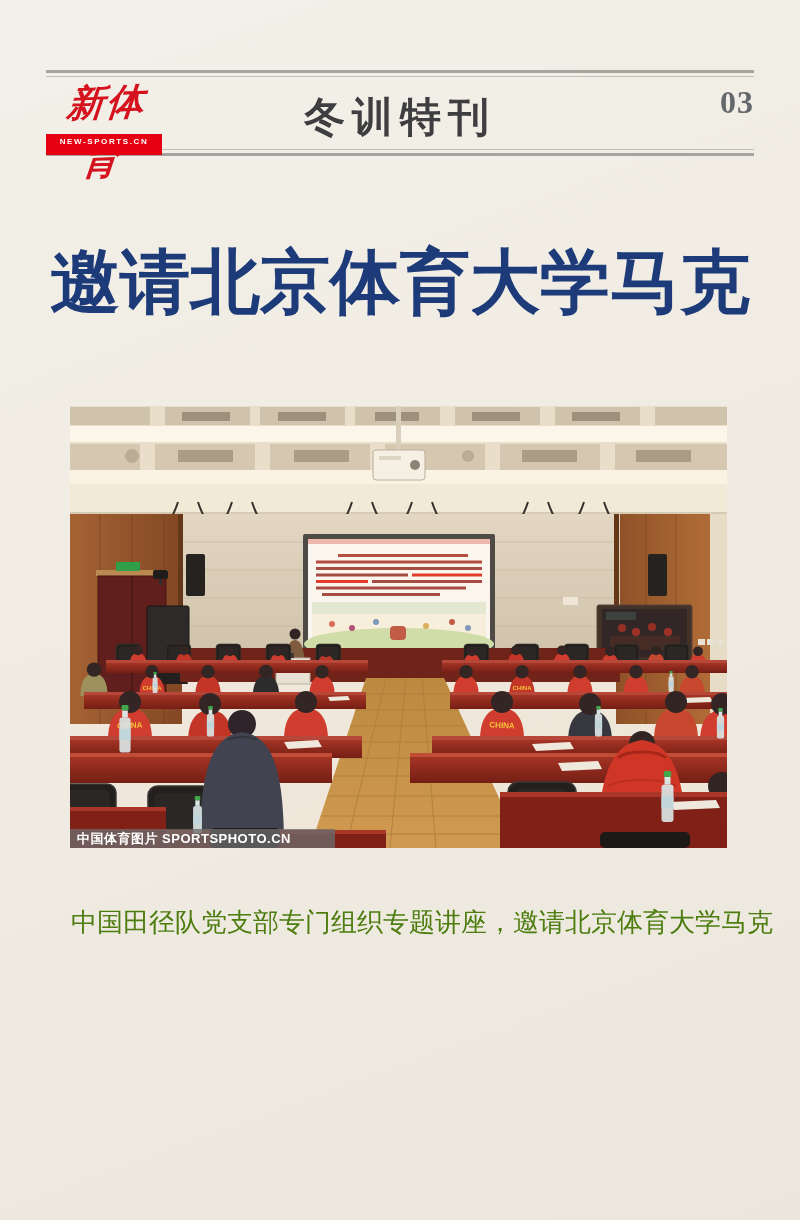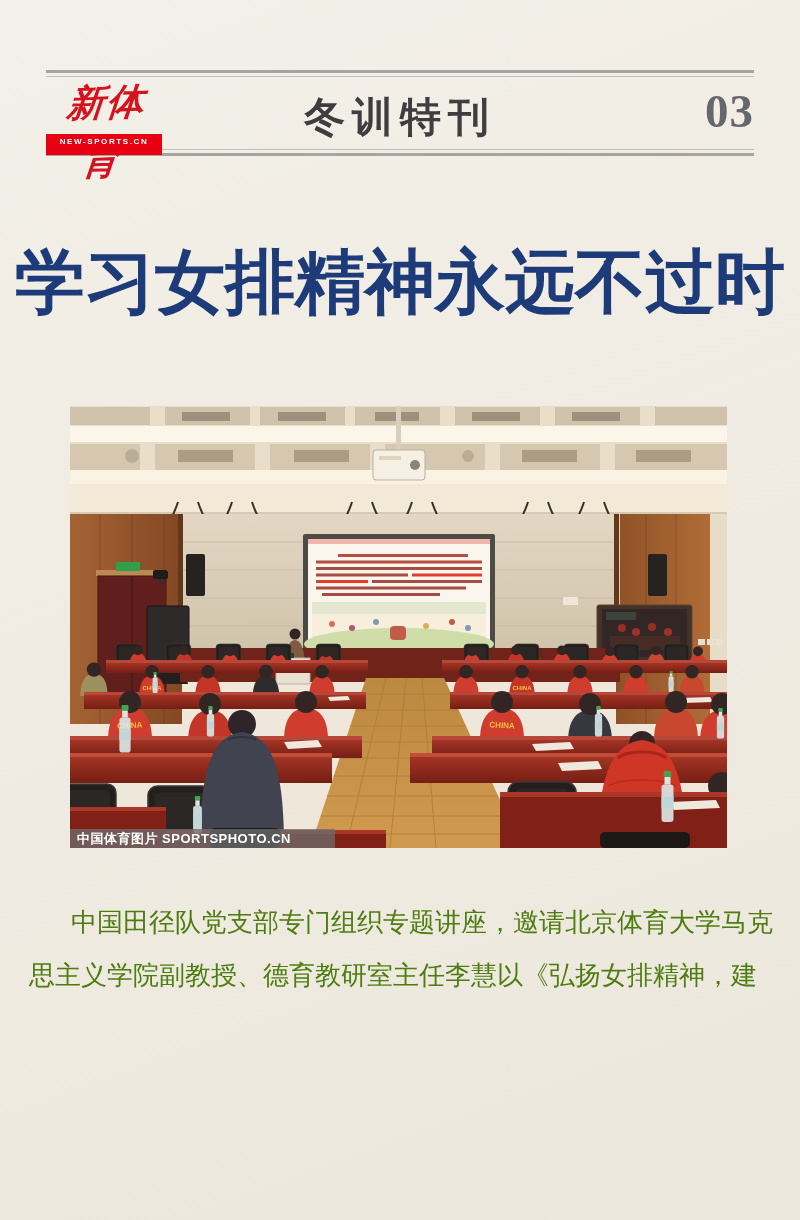--- a/index.html
+++ b/index.html
@@ -26,21 +26,21 @@
     color:#ffffff;font-size:8px;font-weight:bold;letter-spacing:1.6px;
     text-align:center;line-height:15px;
   }
   .issue-title{
     left:0;top:90px;width:800px;text-align:center;
     font-family:Liberation Serif, serif;font-weight:700;font-size:41px;
     color:#3e3e40;letter-spacing:7px;
   }
   .page-num{
     top:84px;right:46px;
-    font-family:"Liberation Serif",serif;font-weight:600;font-size:47px;
+    font-family:"Liberation Serif",serif;font-weight:600;font-size:32px;
     color:#64676b;letter-spacing:1px;
   }
   .headline{
     left:0;top:236px;width:800px;text-align:center;
     font-family:"DejaVu Sans",sans-serif;font-weight:800;font-size:70px;
     color:#1d3a79;letter-spacing:0px;white-space:nowrap;
   }
   .photo{left:70px;top:406px;width:657px;height:442px;}
   .article{
     left:29px;top:896px;width:744px;
@@ -56,21 +56,21 @@
 <div class="abs rule rule-thin" style="top:149px"></div>
 <div class="abs rule rule-thick" style="top:153px"></div>
 
 <div class="abs logo">
   <div class="logo-callig">新体育</div>
   <div class="logo-banner">NEW-SPORTS.CN</div>
 </div>
 <div class="abs issue-title">冬训特刊</div>
 <div class="abs page-num">03</div>
 
-<h1 class="abs headline" style="margin:0">学习女排精神永远不过时</h1>
+<h1 class="abs headline" style="margin:0">邀请北京体育大学马克</h1>
 
 <svg class="abs photo" viewBox="0 0 657 442" xmlns="http://www.w3.org/2000/svg">
   <defs>
     <linearGradient id="wallC" x1="0" y1="0" x2="0" y2="1">
       <stop offset="0" stop-color="#e2daca"></stop>
         <stop offset="1" stop-color="#ccc1ab"></stop>
     </linearGradient>
     <linearGradient id="woodL" x1="0" y1="0" x2="1" y2="0">
       <stop offset="0" stop-color="#a26134"></stop>
         <stop offset="1" stop-color="#7e4524"></stop>
@@ -480,14 +480,13 @@
   <rect x="0" y="0" width="657" height="442" fill="#ff9a3c" opacity="0.04"></rect>
 
   <g>
     <rect x="0" y="423" width="265" height="19" fill="#6b6b6b" opacity="0.78"></rect>
     <text x="7" y="437" font-size="13" font-weight="bold" fill="#ffffff" letter-spacing="0.5" font-family="Liberation Sans, sans-serif">中国体育图片 SPORTSPHOTO.CN</text>
   </g>
 </svg>
 
 <div class="abs article">
   <div class="indent">中国田径队党支部专门组织专题讲座，邀请北京体育大学马克</div>
-  <div>思主义学院副教授、德育教研室主任李慧以《弘扬女排精神，建</div>
 </div>
 
 </body></html>

